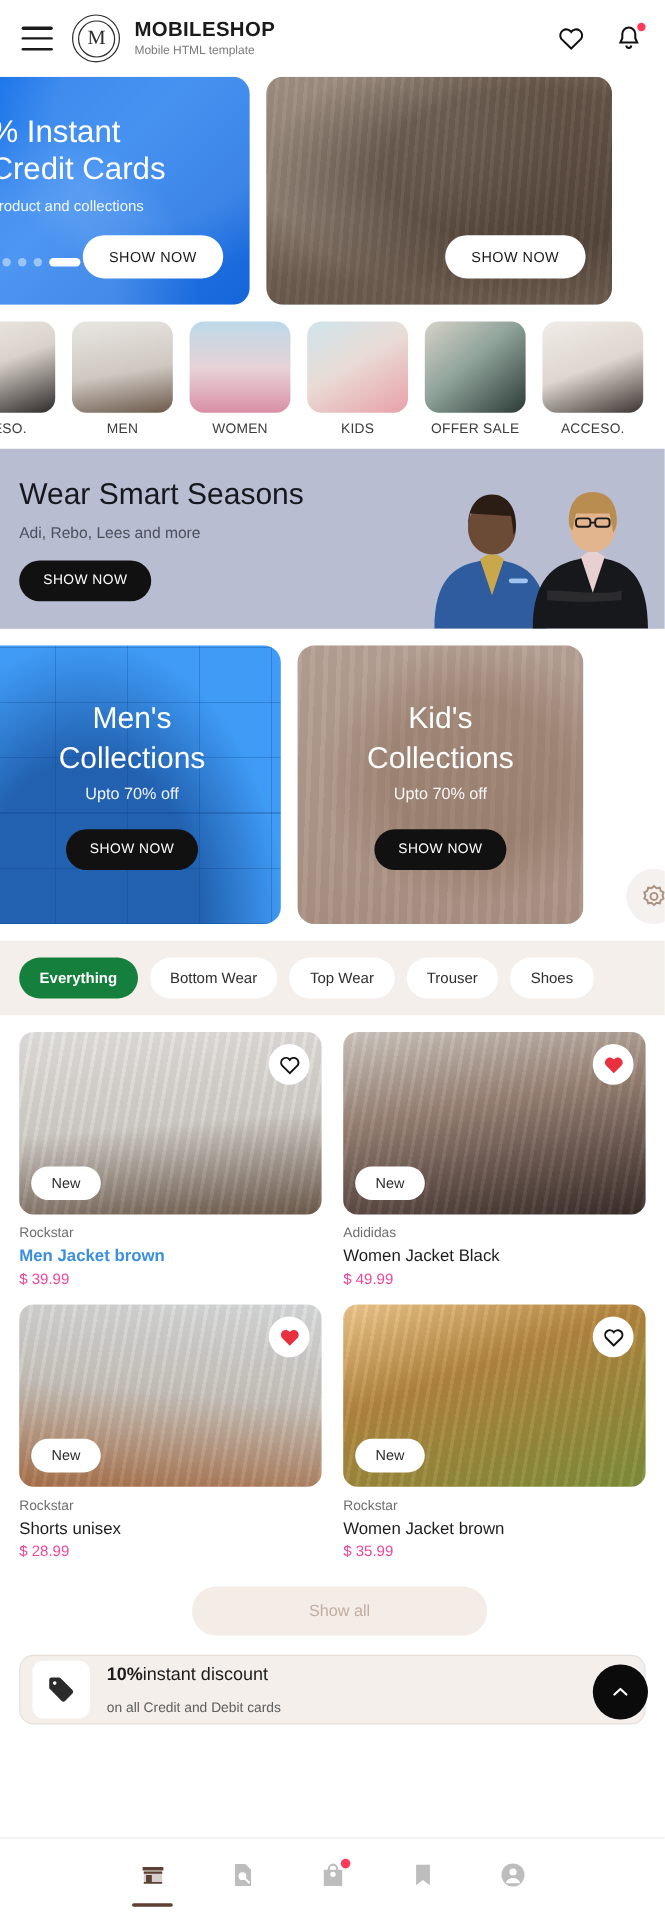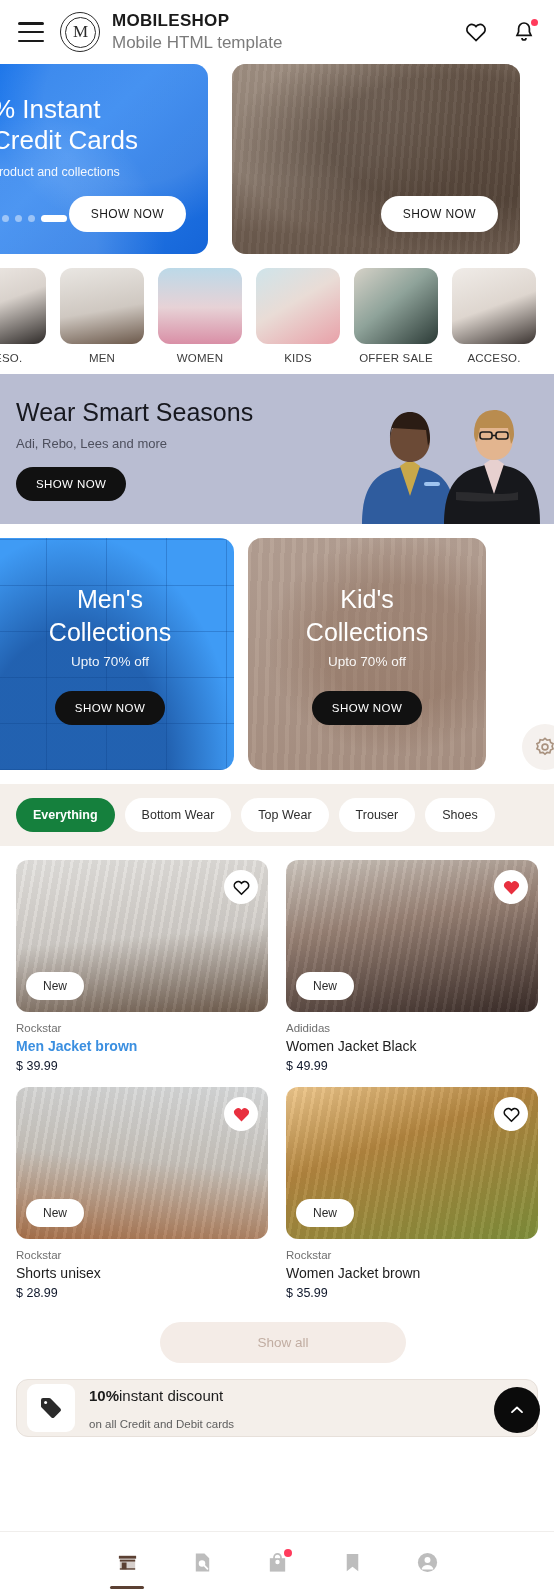--- a/index.html
+++ b/index.html
@@ -26,30 +26,30 @@
     display: flex; align-items: center; justify-content: center; position: relative;
   }
   .logo-mark .inner-ring {
     position: absolute; width: 31px; height: 31px; border-radius: 50%;
     border: 1.2px solid #2b2b2b;
   }
   .logo-mark .mono { font-size: 17px; font-weight: 400; color: #2b2b2b;
                      font-family: "Liberation Serif", serif; letter-spacing: -1px; z-index:2;}
   .brand { margin-left: 12px; line-height: 1.15; }
   .brand-title { font-size: 17px; font-weight: 700; color: #1a1a1a; letter-spacing: .3px; }
-  .brand-sub { font-size: 17px; color: #7b7b7b; margin-top: 2px; }
+  .brand-sub { font-size: 10px; color: #7b7b7b; margin-top: 2px; }
   .header-actions { margin-left: auto; display: flex; align-items: center; gap: 24px; }
   .hicon { width: 24px; height: 24px; position: relative; cursor: pointer; color:#111; }
   .badge-dot {
     position: absolute; top: -1px; right: -2px; width: 7px; height: 7px;
     border-radius: 50%; background: #ff3b5c;
   }
 
   
-  .hero-wrap { height: 190px; display: flex; gap: 24px; padding-left: 0; overflow: hidden; }
+  .hero-wrap { height: 190px; display: flex; gap: 14px; padding-left: 0; overflow: hidden; }
   .hero-card {
     position: relative; border-radius: 14px; overflow: hidden; flex: none;
     display: flex; flex-direction: column; justify-content: flex-start;
     padding: 30px 26px 0 26px;
   }
   .hero-card.blue  { width: 242px; margin-left: -34px; background:
       linear-gradient(135deg,#1a73e8 0%,#2b82ef 45%,#1565d8 100%); }
   .hero-card.blue::after{
     content:""; position:absolute; inset:0;
     background:
@@ -155,21 +155,21 @@
     position: absolute; top: 10px; right: 10px; width: 34px; height: 34px; border-radius: 50%;
     background: #fff; display: flex; align-items: center; justify-content: center; cursor: pointer; z-index: 4;
   }
   .new-badge {
     position: absolute; left: 10px; bottom: 12px; background: #fff; border-radius: 40px;
     padding: 7px 17px; font-size: 12px; color: #2b2b2b; z-index: 4;
   }
   .p-brand { font-size: 11.5px; color: #6f6f6f; margin-top: 10px; }
   .p-name  { font-size: 14px; color: #1c1c1c; margin-top: 4px; }
   .p-name.link { color: #3b8fe0; font-weight: bold; }
-  .p-price { font-size: 12.5px; color: #0f172a; margin-top: 5px; }
+  .p-price { font-size: 12.5px; color: #ec4899; margin-top: 5px; }
   .pim-1 { background: linear-gradient(175deg,#e5e3e0 0%,#d3cfca 50%,#6e5b4c 100%); }
   .pim-2 { background: linear-gradient(170deg,#cfc8c0 0%,#9a8376 40%,#3a2c28 100%); }
   .pim-3 { background: linear-gradient(185deg,#dadcdd 0%,#c9c4bd 48%,#a9714a 100%); }
   .pim-4 { background: linear-gradient(160deg,#f0c98e 0%,#b4863f 38%,#7f8f3a 100%); }
   .grain::before{
     content:""; position:absolute; inset:0;
     background: repeating-linear-gradient(100deg, rgba(255,255,255,.05) 0 3px, rgba(0,0,0,.05) 3px 9px);
   }
 
   

